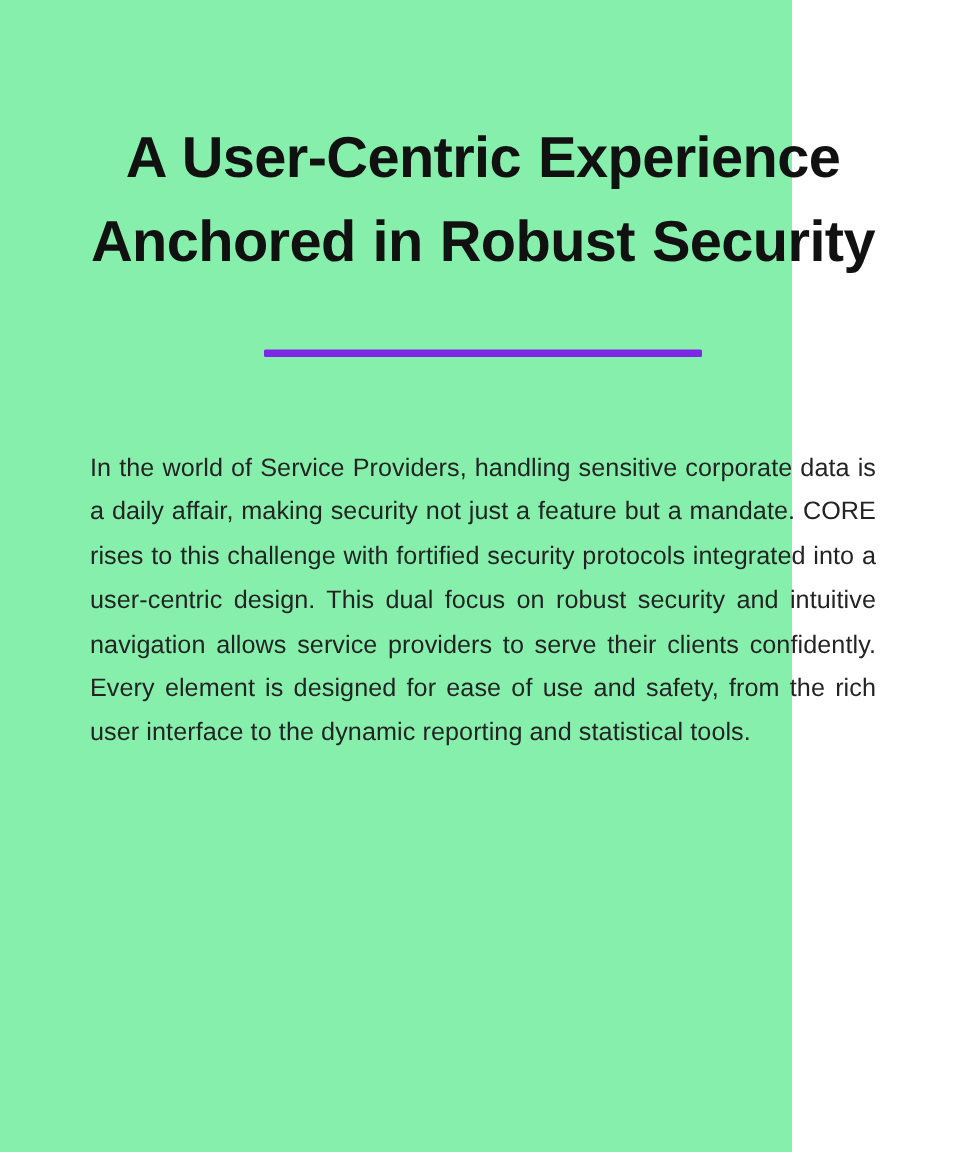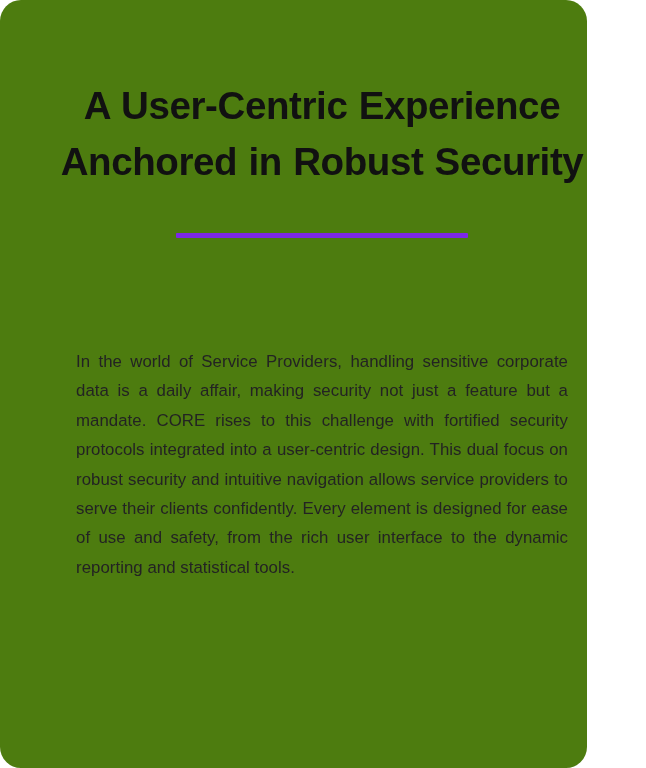--- a/index.html
+++ b/index.html
@@ -10,25 +10,24 @@
     width: 646px;
     height: 768px;
     background: #ffffff;
     font-family: "Liberation Sans", sans-serif;
     -webkit-font-smoothing: antialiased;
     overflow: hidden;
   }
 
   .page {
     position: relative;
-    width: 587px;
+    width: 528px;
     height: 768px;
-    background: #4d7c0f;
+    background: #86efac;
     box-sizing: border-box;
-    border-radius: 21px;
   }
 
   .content {
     position: absolute;
     left: 60px;
     top: 0;
     width: 524px;
   }
 
   .section-heading {
@@ -51,22 +50,22 @@
   }
 
   .divider {
     width: 292px;
     height: 5px;
     border-radius: 1px;
     background: #7c28e6;
   }
 
   .body-copy {
-    margin: 16px;
-    padding-top: 93px;
+    margin: 0;
+    padding-top: 59px;
     font-family: "Liberation Sans", sans-serif;
     font-size: 16.8px;
     font-weight: 400;
     line-height: 29.4px;
     color: #232323;
     text-align: justify;
     text-justify: inter-word;
     letter-spacing: 0.05px;
   }
 </style>

